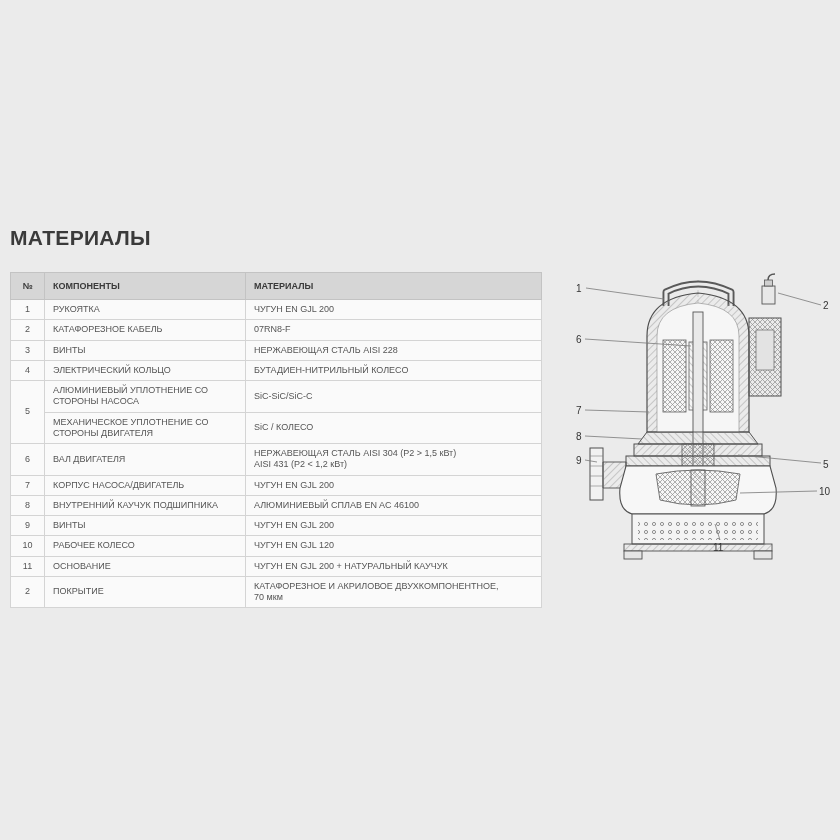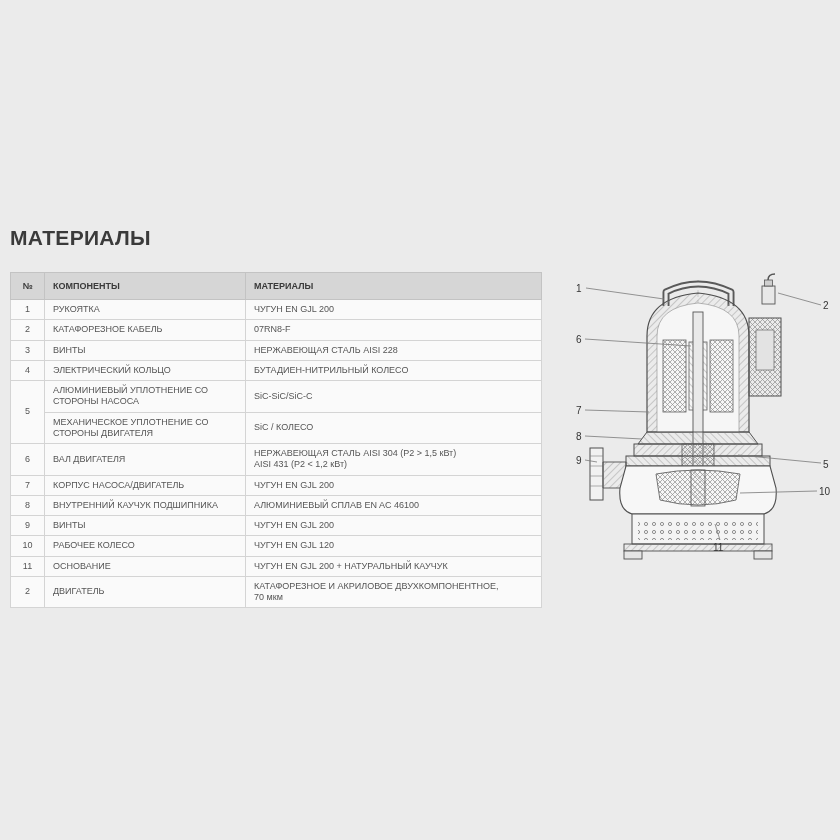--- a/index.html
+++ b/index.html
@@ -112,21 +112,21 @@
           <td class="col-comp">РАБОЧЕЕ КОЛЕСО</td>
           <td class="col-mat">ЧУГУН EN GJL 120</td>
         </tr>
         <tr>
           <td class="col-no" rowspan="1">11</td>
           <td class="col-comp">ОСНОВАНИЕ</td>
           <td class="col-mat">ЧУГУН EN GJL 200 + НАТУРАЛЬНЫЙ КАУЧУК</td>
         </tr>
         <tr>
           <td class="col-no" rowspan="1">2</td>
-          <td class="col-comp">ДВИГАТЕЛЬ</td>
+          <td class="col-comp">ПОКРЫТИЕ</td>
           <td class="col-mat">КАТАФОРЕЗНОЕ И АКРИЛОВОЕ ДВУХКОМПОНЕНТНОЕ,
 70 мкм</td>
         </tr>
       </tbody>
   </table>
 
   <svg class="diagram" viewBox="0 0 270 300" xmlns="http://www.w3.org/2000/svg">
     <defs>
       <pattern id="hA" patternUnits="userSpaceOnUse" width="5" height="5" patternTransform="rotate(45)">
         <line x1="0" y1="0" x2="0" y2="5" stroke="#9f9f9f" stroke-width="1"></line>

